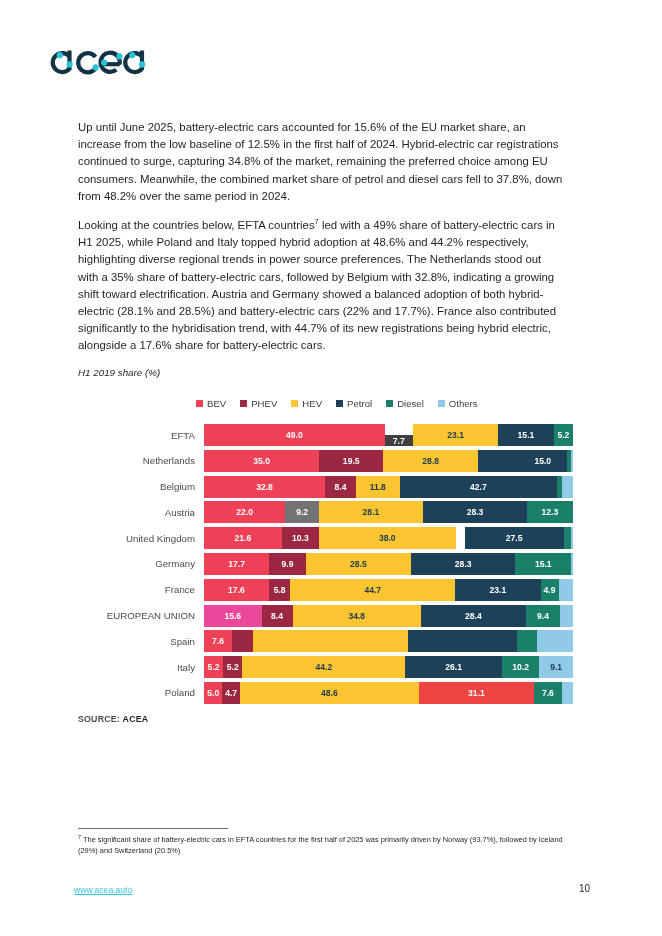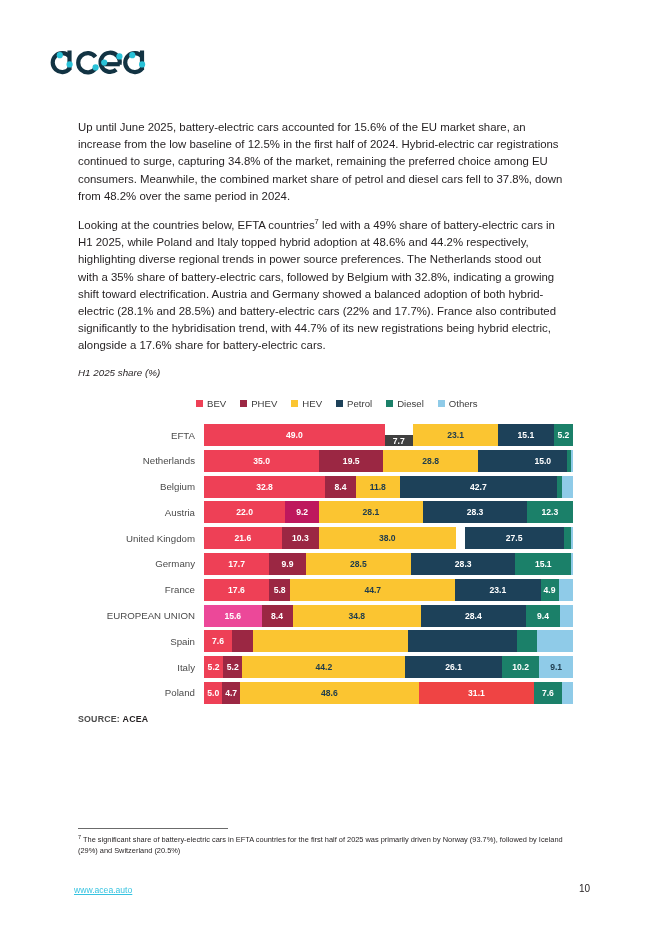--- a/index.html
+++ b/index.html
@@ -121,21 +121,21 @@
         <circle cx="95.1" cy="28.4" r="3.1"></circle>
       </g>
     </svg>
   </div>
 
   <div class="content">
     <p class="body">Up until June 2025, battery-electric cars accounted for 15.6% of the EU market share, an increase from the low baseline of 12.5% in the first half of 2024. Hybrid-electric car registrations continued to surge, capturing 34.8% of the market, remaining the preferred choice among EU consumers. Meanwhile, the combined market share of petrol and diesel cars fell to 37.8%, down from 48.2% over the same period in 2024.</p>
     <p class="body"><span>Looking at the countries below, EFTA countries</span><sup>7</sup><span> led with a 49% share of battery-electric cars in H1 2025, while Poland and Italy topped hybrid adoption at 48.6% and 44.2% respectively, highlighting diverse regional trends in power source preferences. The Netherlands stood out with a 35% share of battery-electric cars, followed by Belgium with 32.8%, indicating a growing shift toward electrification. Austria and Germany showed a balanced adoption of both hybrid-electric (28.1% and 28.5%) and battery-electric cars (22% and 17.7%). France also contributed significantly to the hybridisation trend, with 44.7% of its new registrations being hybrid electric, alongside a 17.6% share for battery-electric cars.</span></p>
   </div>
 
-  <div class="fig-sub">H1 2025 share (%)</div>
+  <div class="fig-sub">H1 2019 share (%)</div>
 
   <div class="legend">
       <div class="legend-item">
         <span class="legend-swatch" style="background: rgb(238, 64, 86);"></span>
         <span class="legend-label">BEV</span>
       </div>
       <div class="legend-item">
         <span class="legend-swatch" style="background: rgb(155, 39, 67);"></span>
         <span class="legend-label">PHEV</span>
       </div>
@@ -187,21 +187,21 @@
           <div class="seg dark-text" style="width: 11.8%; background: rgb(251, 197, 49);">11.8</div>
           <div class="seg" style="width: 42.7%; background: rgb(29, 65, 89);">42.7</div>
           <div class="seg" style="width: 1.3%; background: rgb(27, 128, 105);"></div>
           <div class="seg dark-text" style="width: 3%; background: rgb(143, 203, 232);"></div>
         </div>
       </div>
       <div class="row">
         <div class="row-label">Austria</div>
         <div class="bar">
           <div class="seg" style="width: 22%; background: rgb(238, 64, 86);">22.0</div>
-          <div class="seg" style="width: 9.2%; background: #be185d;">9.2</div>
+          <div class="seg" style="width: 9.2%; background: #737373;">9.2</div>
           <div class="seg dark-text" style="width: 28.1%; background: rgb(251, 197, 49);">28.1</div>
           <div class="seg" style="width: 28.3%; background: rgb(29, 65, 89);">28.3</div>
           <div class="seg" style="width: 12.3%; background: rgb(27, 128, 105);">12.3</div>
           <div class="seg dark-text" style="width: 0.1%; background: rgb(143, 203, 232);"></div>
         </div>
       </div>
       <div class="row">
         <div class="row-label">United Kingdom</div>
         <div class="bar">
           <div class="seg" style="width: 21.6%; background: rgb(238, 64, 86);">21.6</div>

